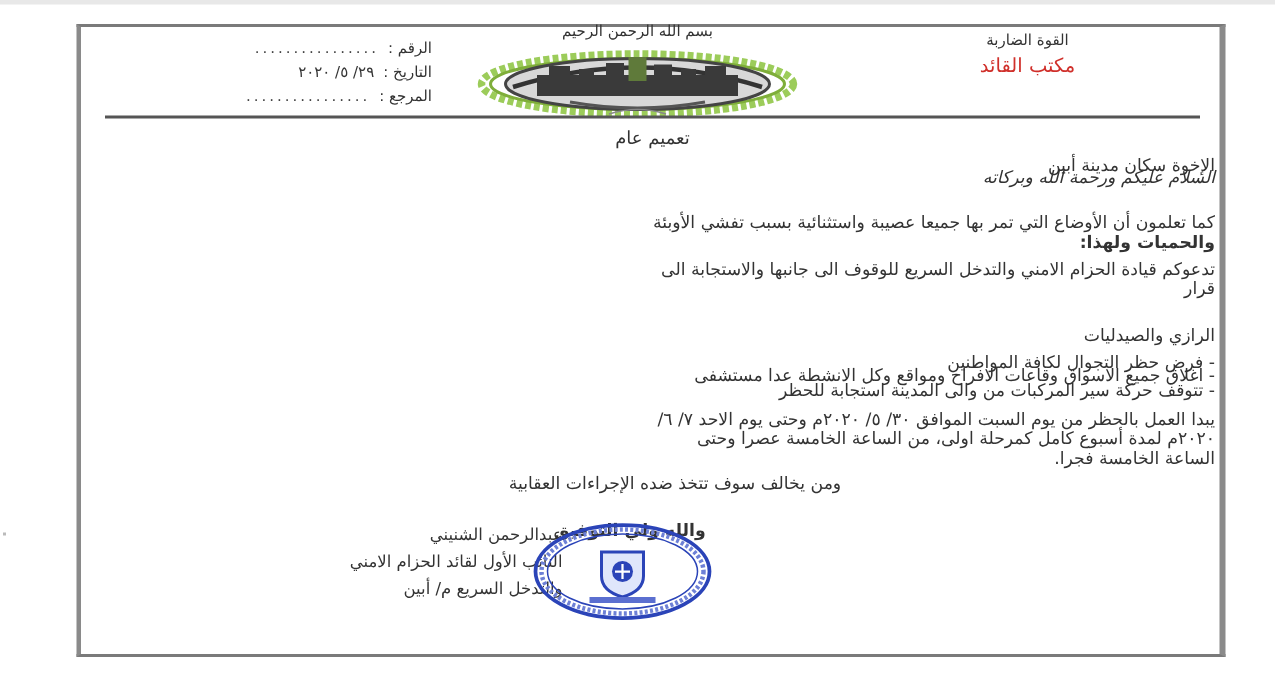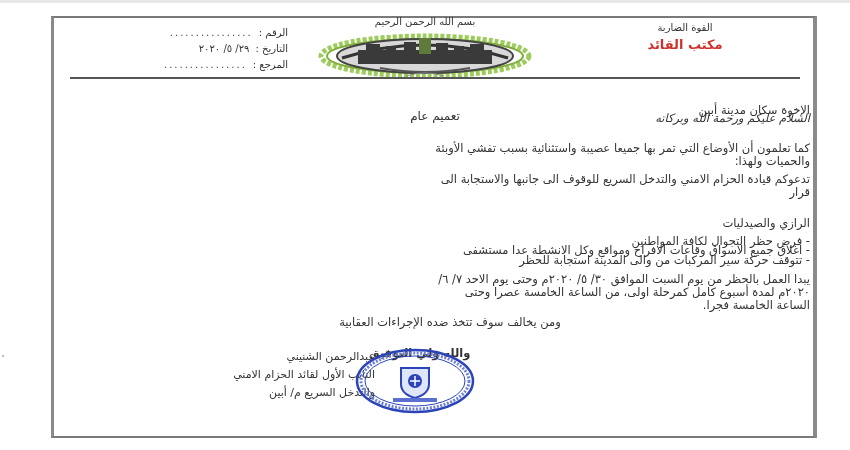--- a/index.html
+++ b/index.html
@@ -5,28 +5,28 @@
     html, body { margin:0; padding:0; }
     body { width:850px; height:450px; background:#ffffff; position:relative; overflow:hidden;
            font-family:"DejaVu Sans", sans-serif; color:#2a2a2a; }
     .topline { position:absolute; left:0; top:0; width:850px; height:3px; background:#e8e8e8; }
     .frame { position:absolute; left:51px; top:16px; width:766px; height:422px;
              border:2px solid #7a7a7a; border-right:4px solid #8a8a8a; border-left:3px solid #8a8a8a; box-sizing:border-box; }
     .header-rule { position:absolute; left:70px; top:77px; width:730px; height:2px; background:#555; }
     .hdr-right { position:absolute; right:40px; top:22px; width:250px; text-align:center; direction:rtl; }
     .hdr-right .l1 { font-size:10px; color:#333; margin-bottom:4px; }
     .hdr-right .l2 { font-size:11px; color:#333; margin-bottom:4px; white-space:nowrap; }
-    .hdr-right .l3 { font-size:13px; font-weight:bold; color:#d0302b; }
+    .hdr-right .l3 { font-size:13px; font-weight:normal; color:#d0302b; }
     .hdr-left { position:absolute; left:118px; top:25px; width:170px; direction:rtl; font-size:10px; color:#333; }
     .hdr-left .row { display:flex; justify-content:flex-start; gap:6px; height:16px; line-height:16px; white-space:nowrap; }
     .hdr-left .dots { letter-spacing:2px; color:#444; }
     .logo { position:absolute; left:318px; top:16px; width:214px; height:62px; }
     .basmala { position:absolute; left:0; top:0; width:100%; text-align:center; font-size:10px; color:#333; direction:rtl; }
     .body-text { position:absolute; right:40px; width:690px; direction:rtl; text-align:right; font-size:11.5px; color:#333; line-height:13px; }
-    .title { position:absolute; left:380px; top:85px; width:110px; text-align:center; direction:rtl; font-size:12px; color:#333;margin-top:24px; }
+    .title { position:absolute; left:380px; top:85px; width:110px; text-align:center; direction:rtl; font-size:12px; color:#333; }
     .center { text-align:center; }
     .sig { position:absolute; direction:rtl; text-align:right; font-size:11px; color:#333; line-height:18px; }
     .stamp { position:absolute; left:355px; top:348px; width:120px; height:66px; }
     .margin-mark { position:absolute; left:2px; top:355px; width:2px; height:2px; background:#bbb; }
   </style>
 </head>
 <body>
 
 <div class="topline"></div>
 <div class="margin-mark"></div>
@@ -76,21 +76,21 @@
   </div>
 </div>
 
 <div class="header-rule"></div>
 
 <div class="title">تعميم عام</div>
 
 <div class="body-text" style="top:104px;">الإخوة سكان مدينة أبين</div>
 <div class="body-text" style="top:112px;font-style:italic;">السلام عليكم ورحمة الله وبركاته</div>
 <div class="body-text" style="top:142px;">كما تعلمون أن الأوضاع التي تمر بها جميعا عصيبة واستثنائية بسبب تفشي الأوبئة</div>
-<div class="body-text" style="top:155px;">والحميات ولهذا:</div>
+<div class="body-text" style="top:155px;font-weight:bold;">والحميات ولهذا:</div>
 <div class="body-text" style="top:173px;">تدعوكم قيادة الحزام الامني والتدخل السريع للوقوف الى جانبها والاستجابة الى</div>
 <div class="body-text" style="top:186px;">قرار</div>
 
 <div class="body-text" style="top:220px;margin-top:24px;">- اغلاق جميع الاسواق وقاعات الافراح ومواقع وكل الانشطة عدا مستشفى</div>
 <div class="body-text" style="top:217px;">الرازي والصيدليات</div>
 <div class="body-text" style="top:235px;">- فرض حظر التجوال لكافة المواطنين</div>
 <div class="body-text" style="top:254px;">- تتوقف حركة سير المركبات من والى المدينة استجابة للحظر</div>
 
 <div class="body-text" style="top:273px;">يبدا العمل بالحظر من يوم السبت الموافق ٣٠/ ٥/ ٢٠٢٠م وحتى يوم الاحد ٧/ ٦/</div>
 <div class="body-text" style="top:286px;">٢٠٢٠م لمدة أسبوع كامل كمرحلة اولى، من الساعة الخامسة عصرا وحتى</div>

